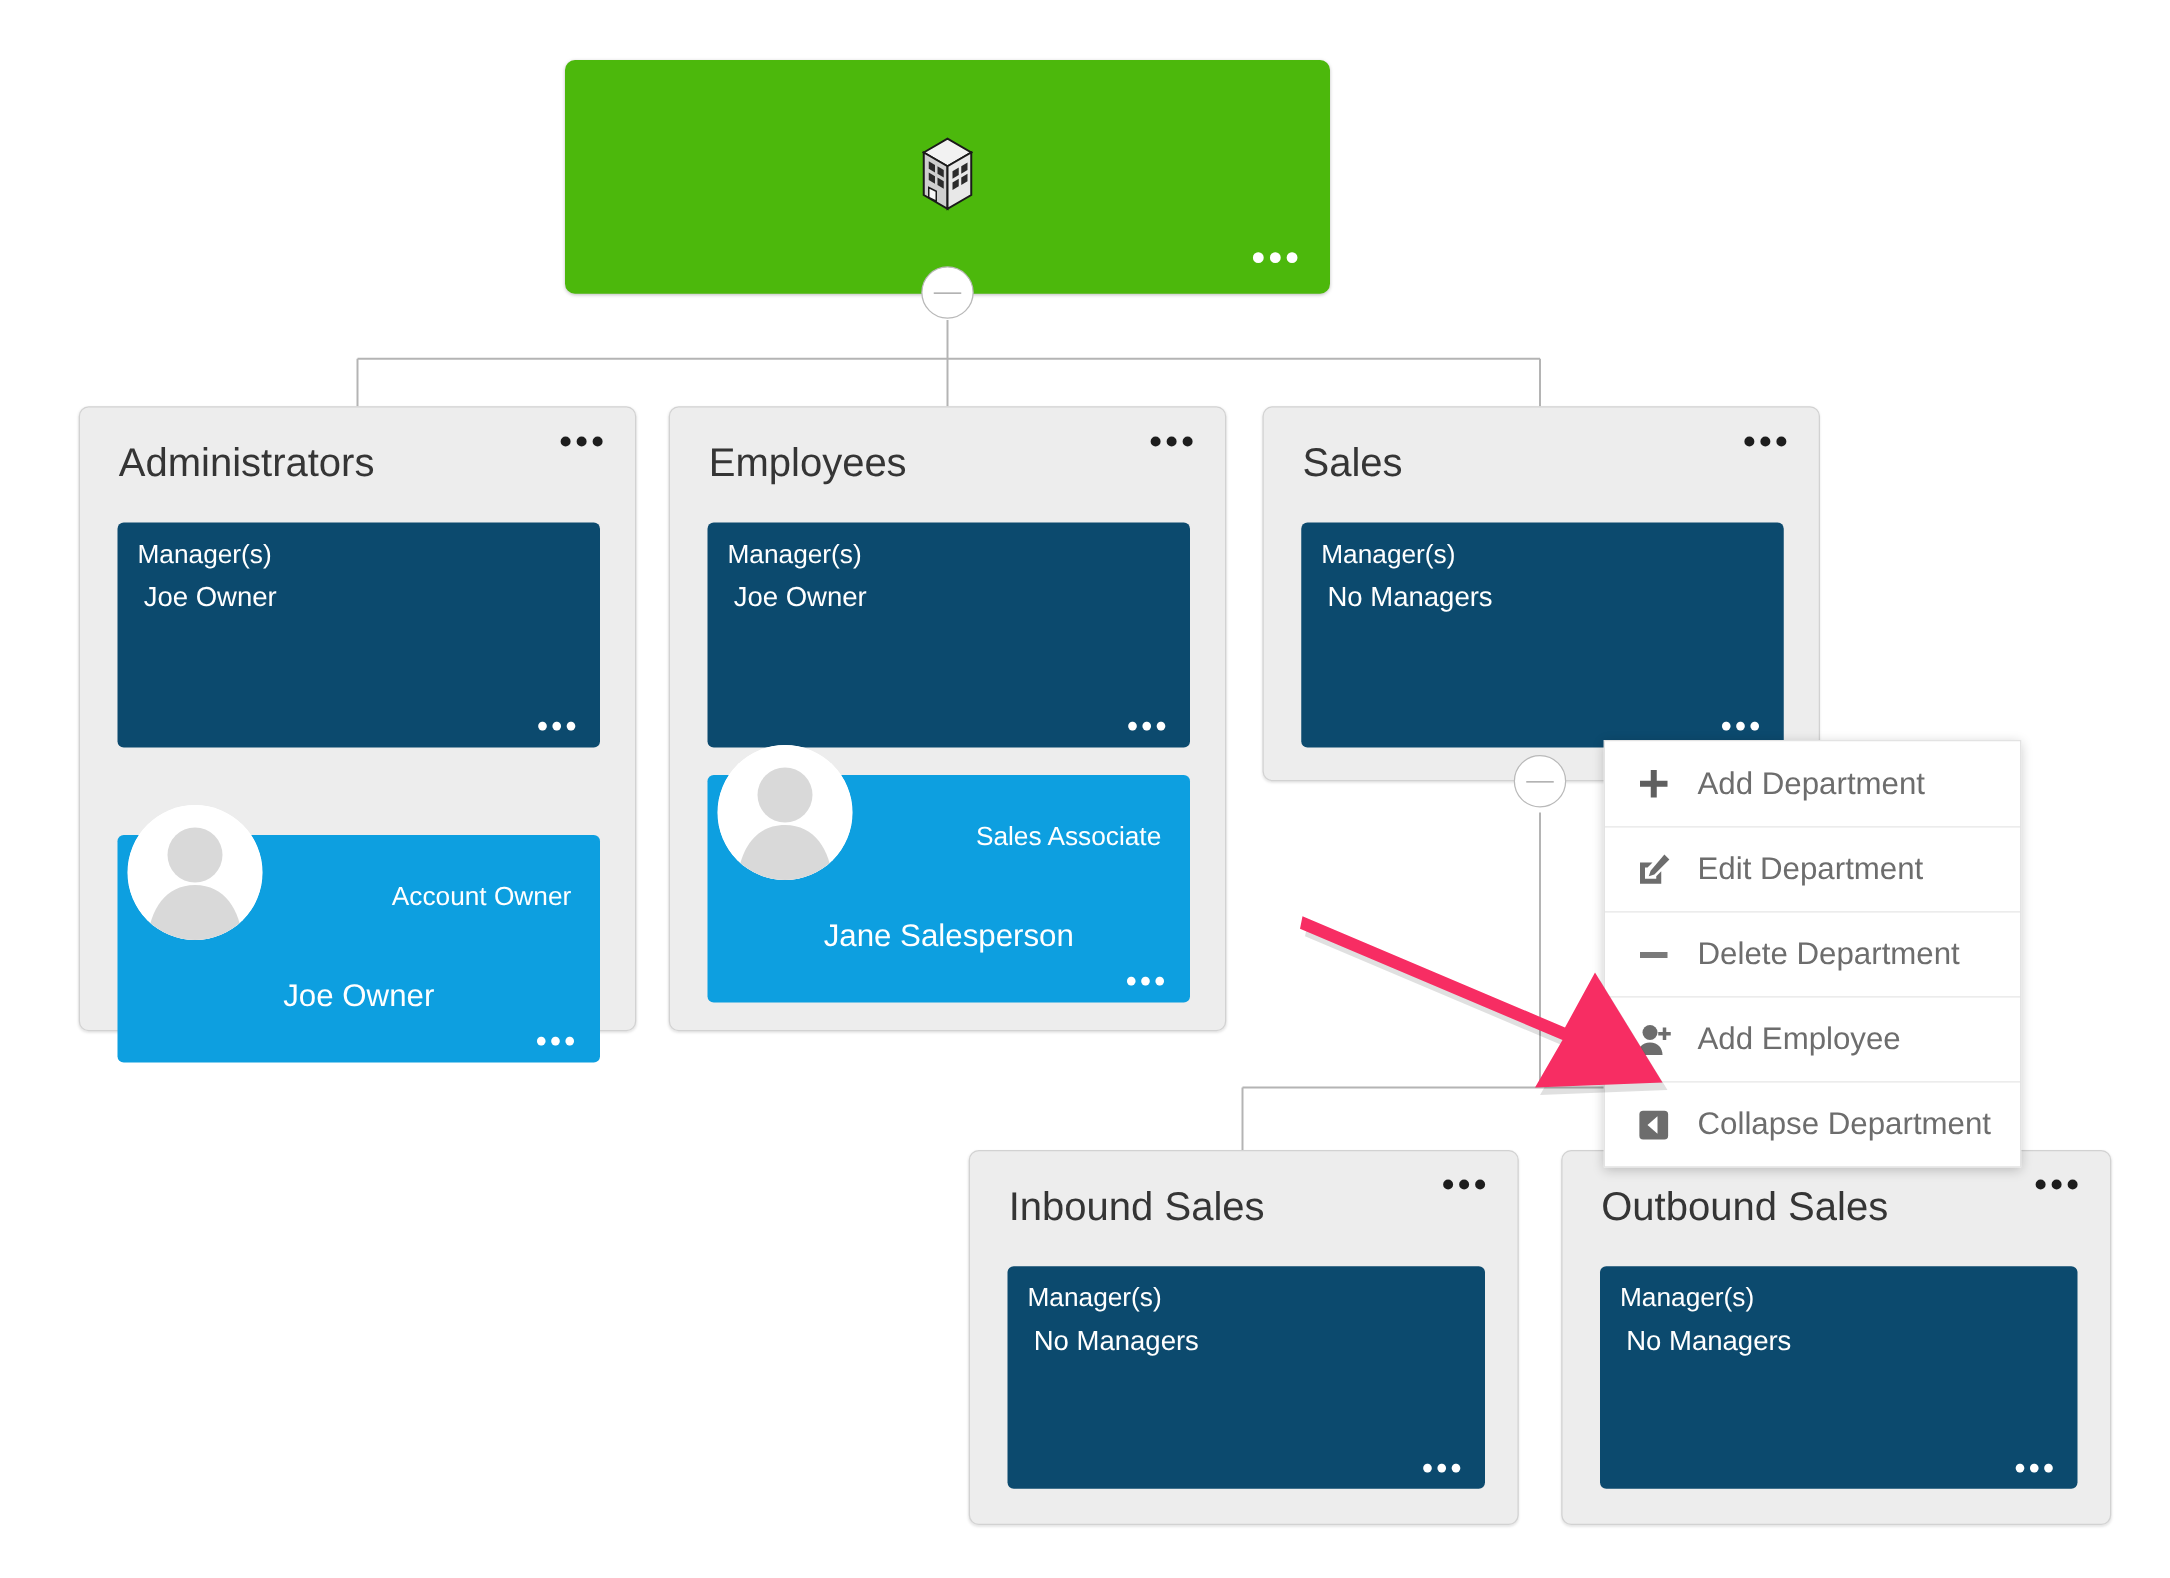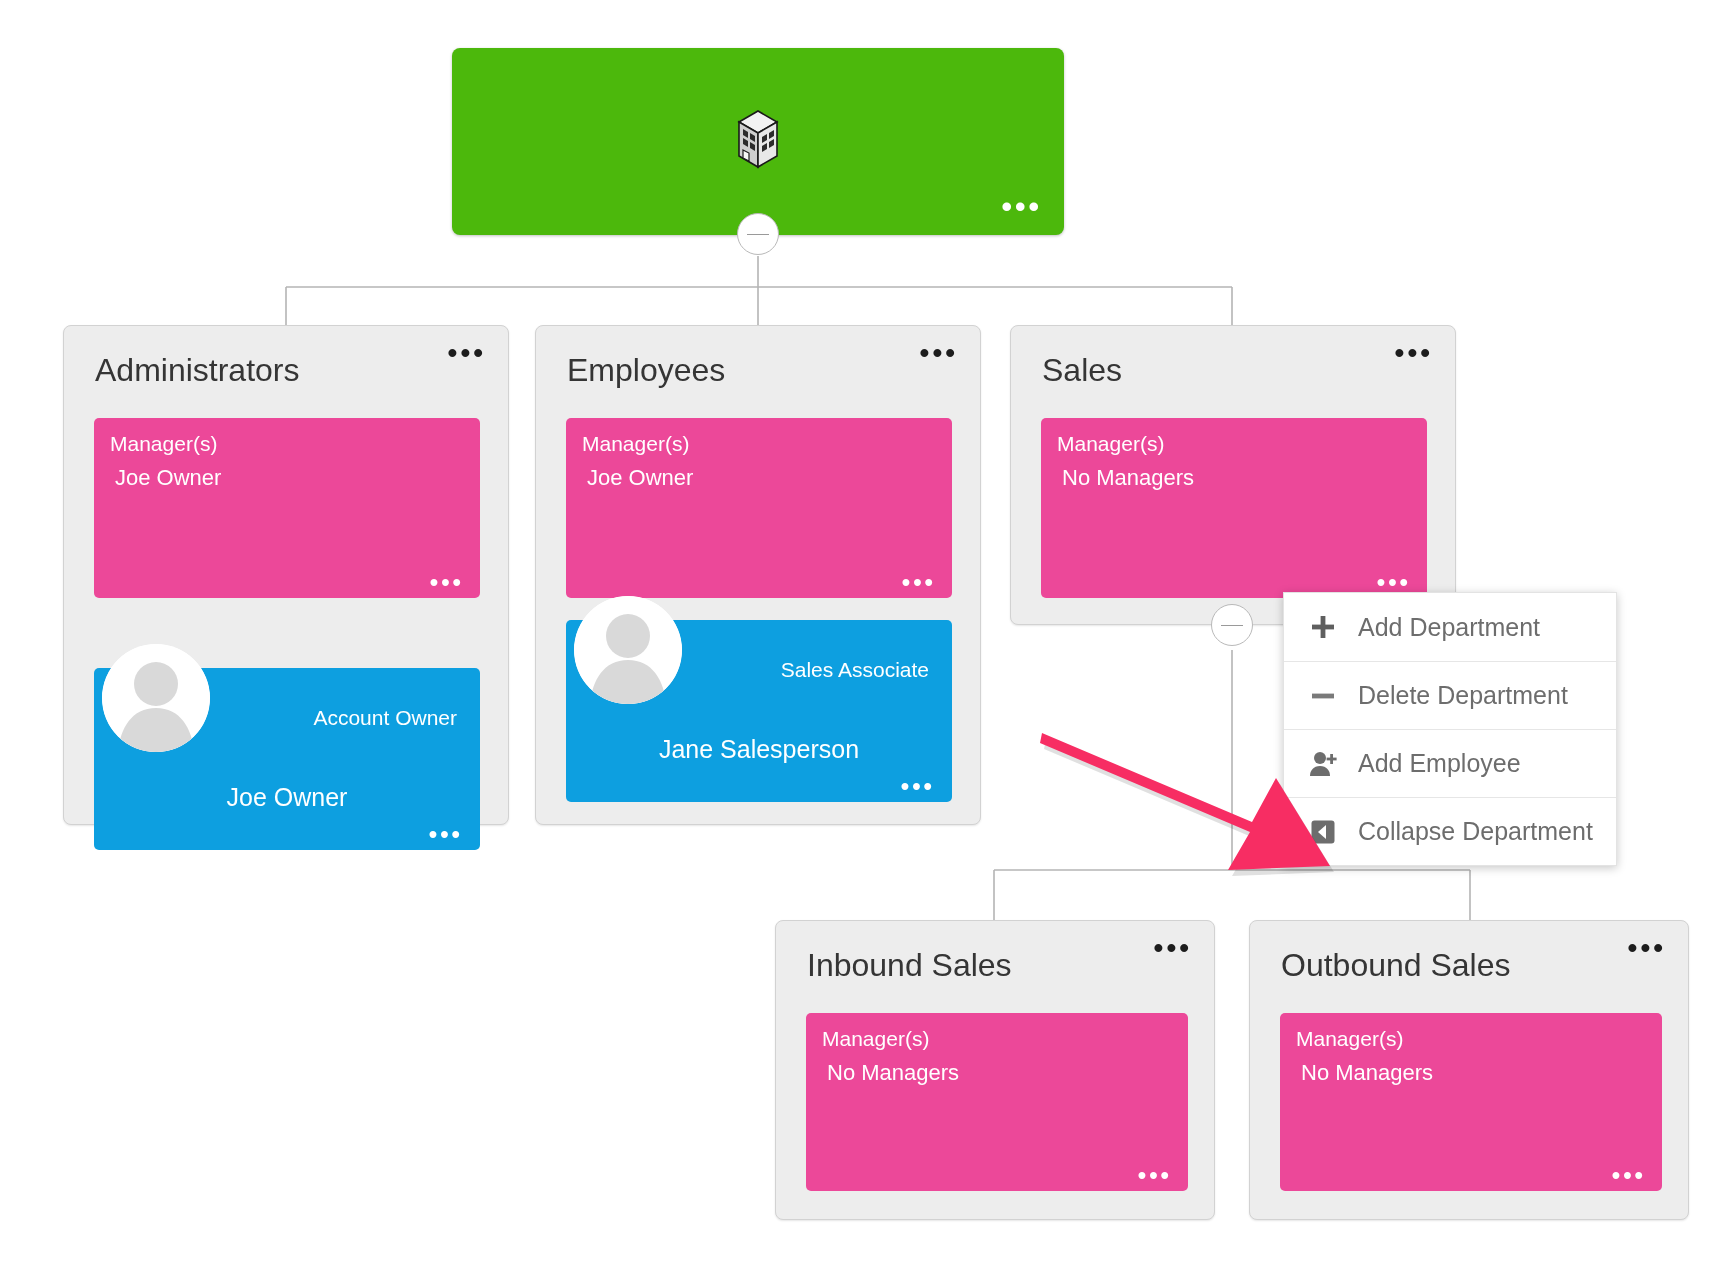--- a/index.html
+++ b/index.html
@@ -73,21 +73,21 @@
     color: #1d1d1d;
     font-size: 28px;
     line-height: 14px;
     letter-spacing: 3px;
     font-weight: bold;
   }
 
   
   .mgr-block {
     position: absolute;
-    background: #ec4899;
+    background: #0c4a6e;
     border-radius: 5px;
   }
   .mgr-label {
     position: absolute; left: 16px; top: 14px;
     color: #ffffff; font-size: 21px;
   }
   .mgr-name {
     position: absolute; left: 21px; top: 47px;
     color: #ffffff; font-size: 22px;
   }
@@ -297,20 +297,29 @@
     <div class="menu-item">
       <span class="menu-icon">
         <svg width="28" height="28" viewBox="0 0 28 28" xmlns="http://www.w3.org/2000/svg">
           <rect x="11.6" y="3" width="4.8" height="22" fill="#5f5f5f"></rect>
           <rect x="3" y="11.6" width="22" height="4.8" fill="#5f5f5f"></rect>
         </svg>
       </span>
       <span class="menu-label">Add Department</span>
     </div>
 
+    <div class="menu-item">
+      <span class="menu-icon">
+        <svg width="28" height="28" viewBox="0 0 28 28" xmlns="http://www.w3.org/2000/svg">
+          <path d="M3 8 L3 25 L20 25 L20 15 L16 19 L16 21 L7 21 L7 12 L9 12 L13 8 Z" fill="#6d6d6d"></path>
+          <path d="M22.5 1.5 L26.5 5.5 L14.5 17.5 L10 19 L11.5 14.5 Z" fill="#6d6d6d"></path>
+        </svg>
+      </span>
+      <span class="menu-label">Edit Department</span>
+    </div>
 
     <div class="menu-item">
       <span class="menu-icon">
         <svg width="28" height="28" viewBox="0 0 28 28" xmlns="http://www.w3.org/2000/svg">
           <rect x="3" y="11.6" width="22" height="4.8" fill="#7a7a7a"></rect>
         </svg>
       </span>
       <span class="menu-label">Delete Department</span>
     </div>
 

